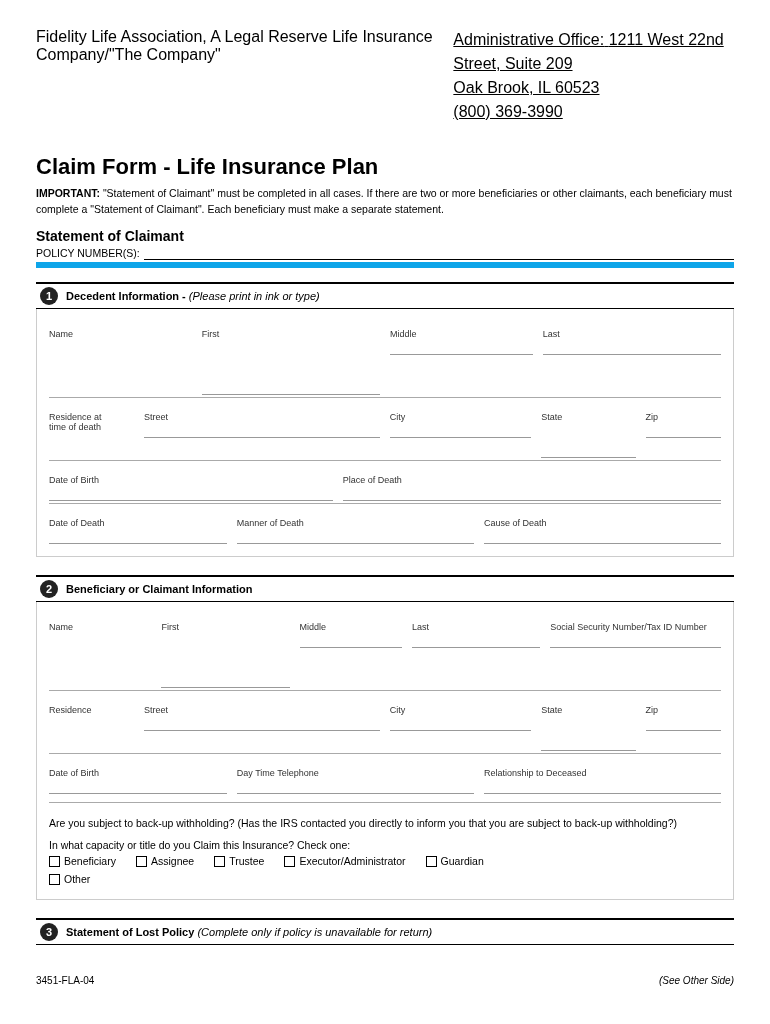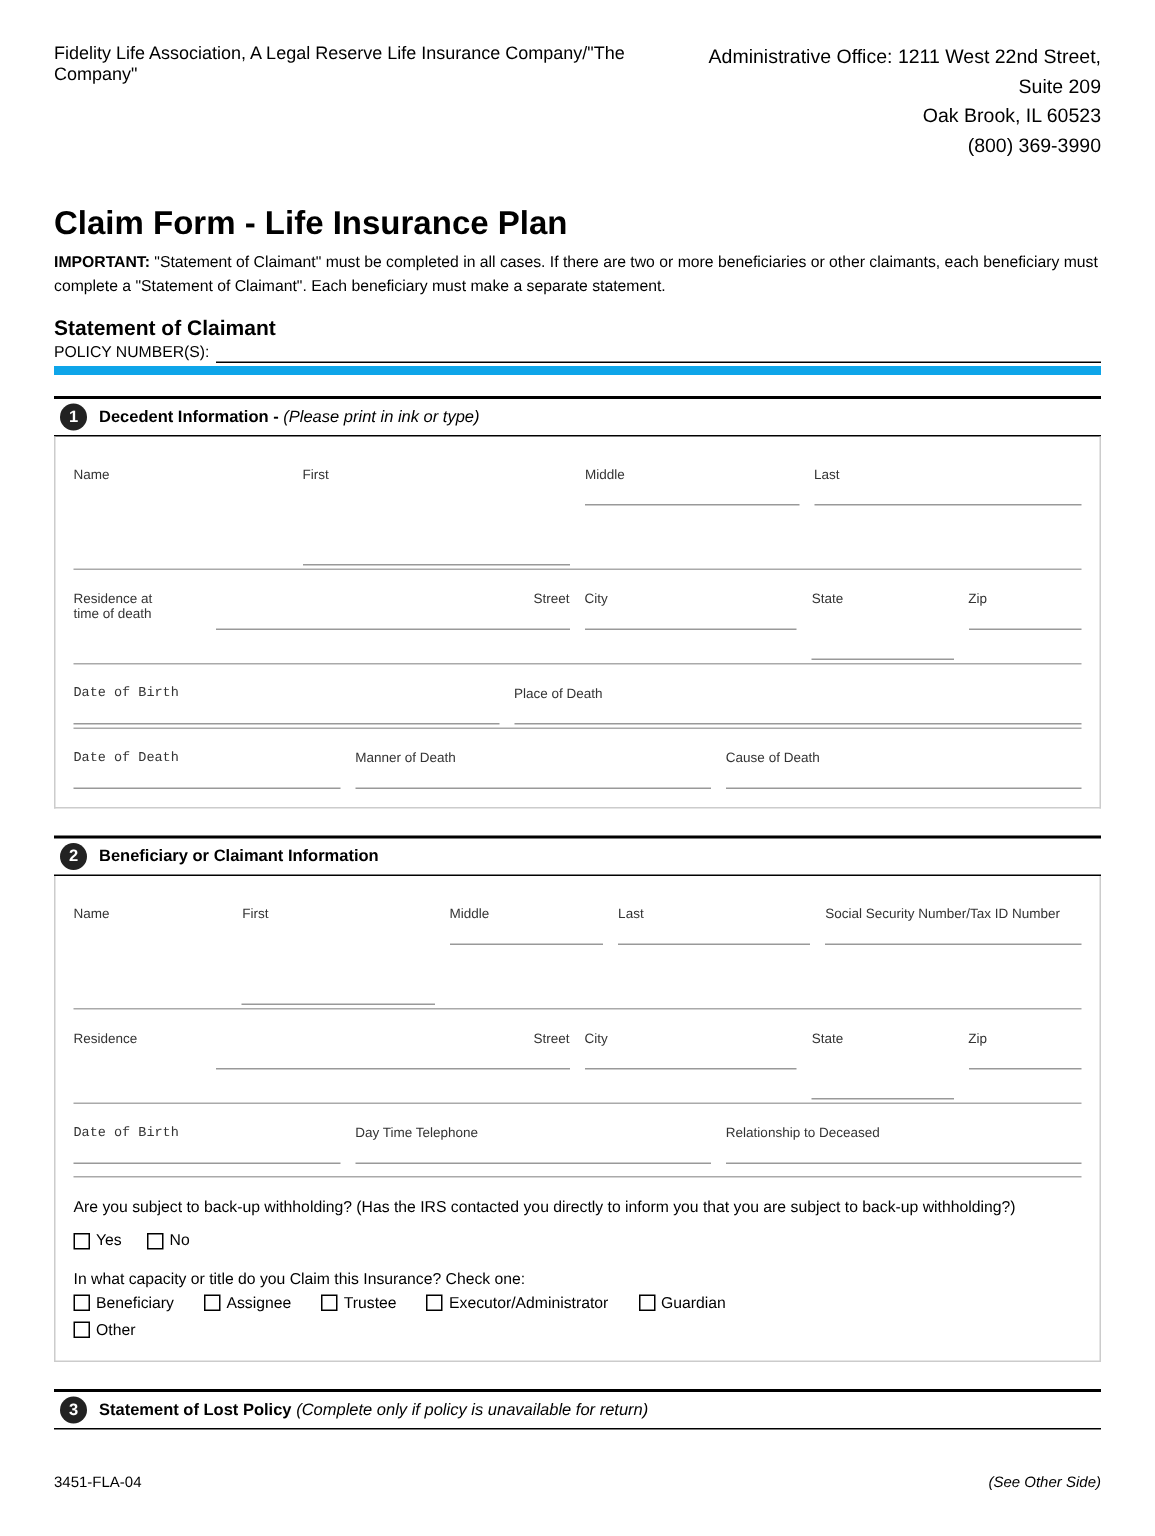--- a/index.html
+++ b/index.html
@@ -13,22 +13,22 @@
       padding: 28px 36px 28px 36px;
     }
 
     .header-row {
       display: flex;
       justify-content: space-between;
       align-items: flex-start;
       margin-bottom: 30px;
       font-size: 10px;
     }
-    .header-company { font-size: 12px; }
-    .header-admin { font-size: 13px; text-align: right; line-height: 1.5; }
+    .header-company { font-size: 16px; }
+    .header-admin { font-size: 16px; line-height: 1.5; text-decoration: underline; }
 
     .form-title {
       font-size: 22px;
       font-weight: bold;
       margin-bottom: 6px;
     }
     .important-note {
       font-size: 10.5px;
       line-height: 1.5;
       margin-bottom: 10px;
@@ -83,25 +83,25 @@
       height: 14px;
       width: 100%;
     }
 
     
     .w-name { flex: 1.2; }
     .w-first { flex: 1.5; gap: 40px; }
     .w-middle { flex: 1.2; }
     .w-last { flex: 1.5; }
     .w-ssn { flex: 2; }
-    .w-street { flex: 2.5; text-align: right; }
+    .w-street { flex: 2.5; }
     .w-city { flex: 1.5; }
     .w-state { flex: 1; gap: 20px; }
     .w-zip { flex: 0.8; }
-    .w-dob { flex: 1.5; font-family: Liberation Mono, monospace; }
+    .w-dob { flex: 1.5; }
     .w-place { flex: 2; }
     .w-cause { flex: 2; }
     .w-manner { flex: 2; }
     .w-phone { flex: 2; }
     .w-rel { flex: 2; }
 
     .checkbox-row {
       margin-top: 12px;
       font-size: 10.5px;
       line-height: 1.6;
@@ -347,30 +347,20 @@
         <div class="field-line"></div>
       </div>
       <div class="form-field w-rel">
         <span class="field-label">Relationship to Deceased</span>
         <div class="field-line"></div>
       </div>
     </div>
 
     <div class="checkbox-row">
       <div>Are you subject to back-up withholding? (Has the IRS contacted you directly to inform you that you are subject to back-up withholding?)</div>
-      <div style="margin-top:6px;">
-        <label class="checkbox-inline">
-          <span class="checkbox-box"></span>
-          <span>Yes</span>
-        </label>
-        <label class="checkbox-inline">
-          <span class="checkbox-box"></span>
-          <span>No</span>
-        </label>
-      </div>
     </div>
 
     <div class="capacity-row">
       <div>In what capacity or title do you Claim this Insurance? Check one:</div>
       <div class="capacity-options">
         <label class="capacity-option">
           <span class="checkbox-box"></span>
           <span>Beneficiary</span>
         </label>
         <label class="capacity-option">

